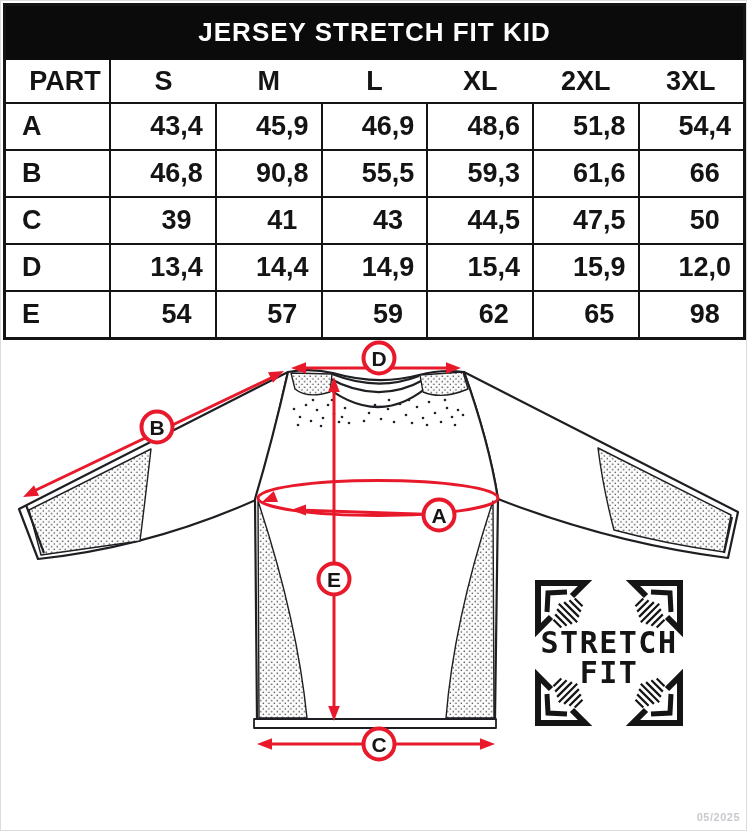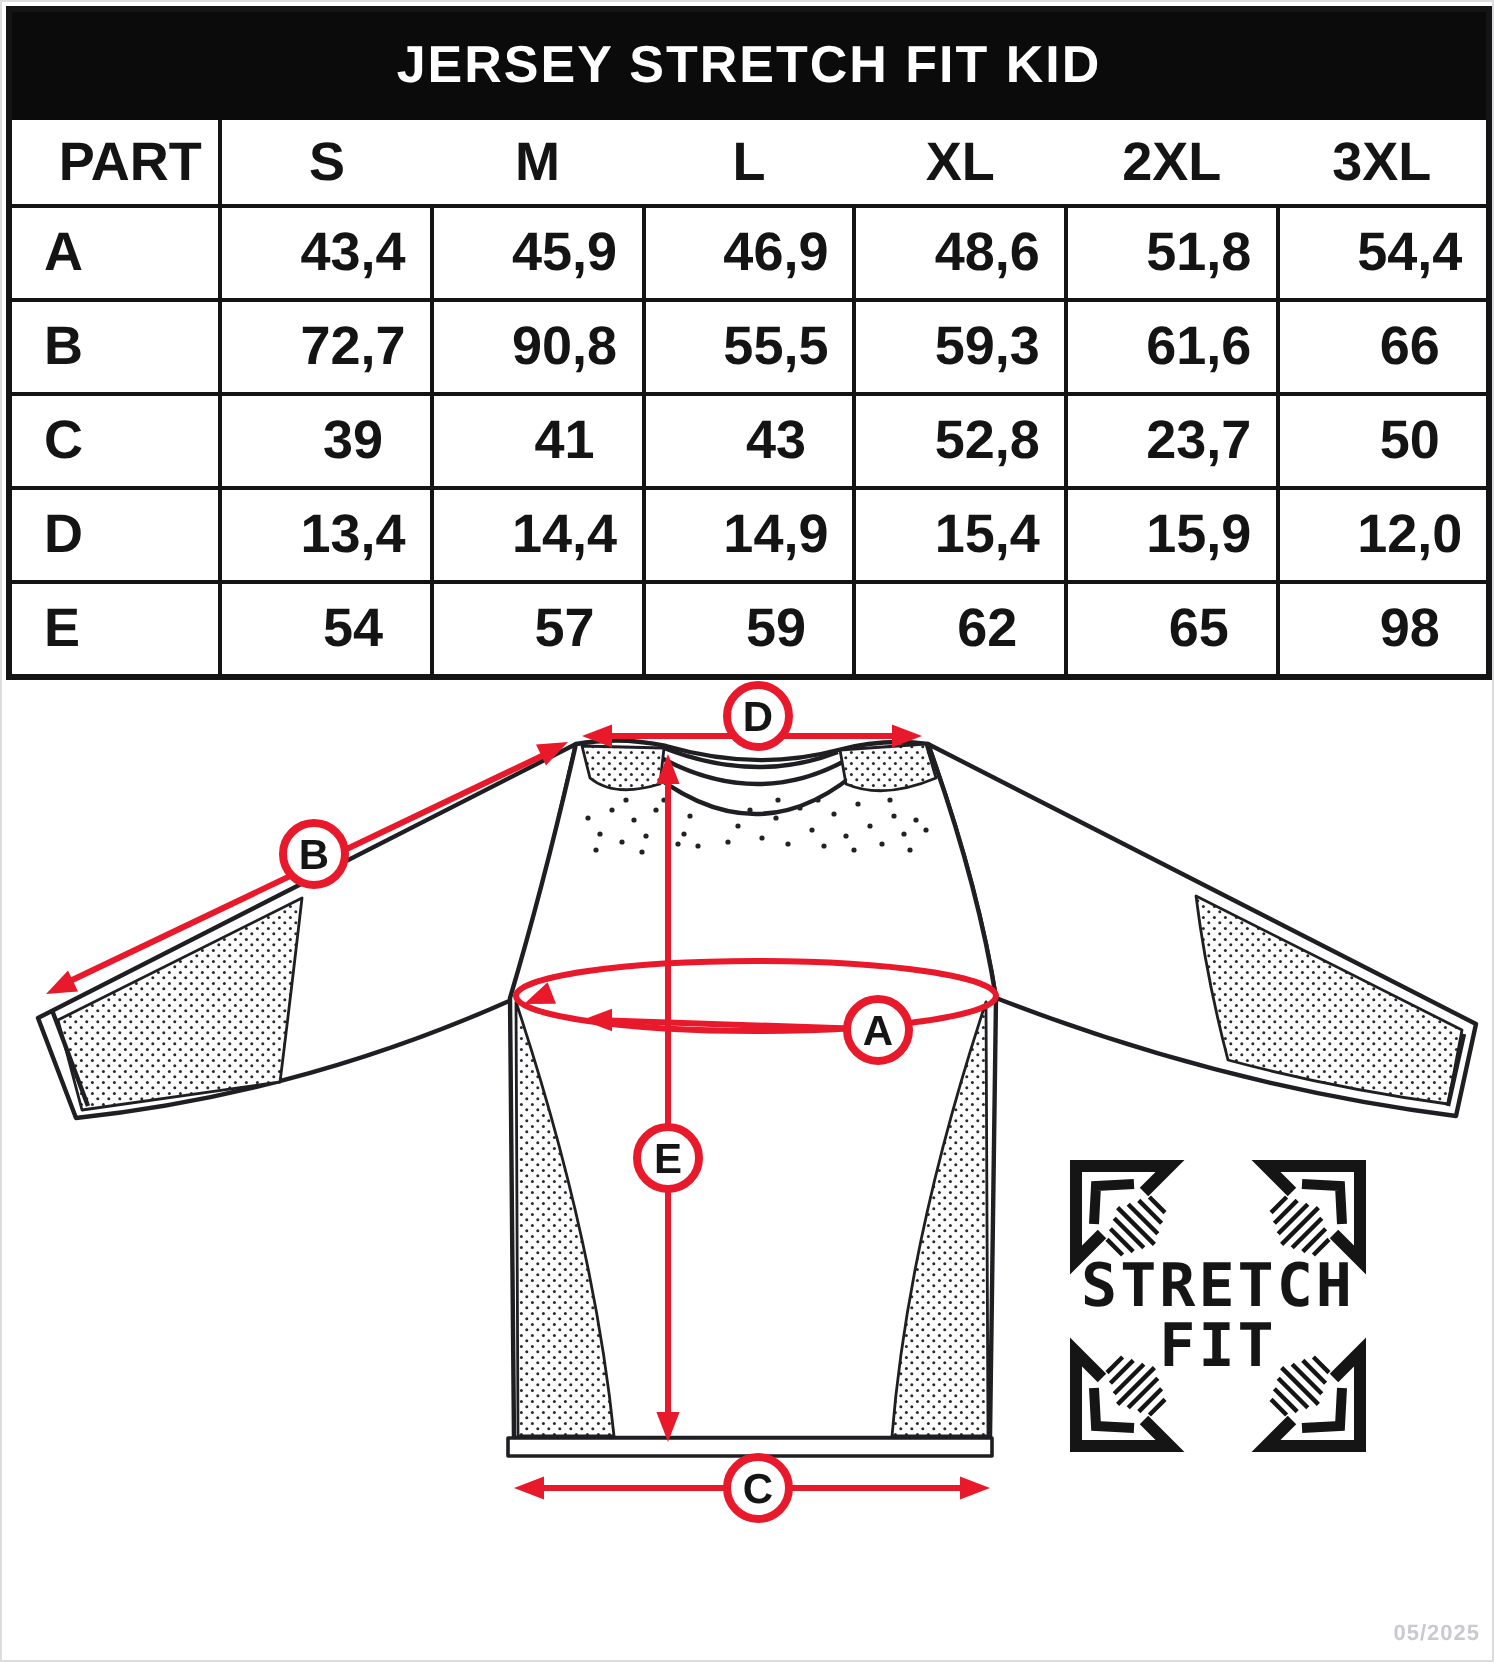--- a/index.html
+++ b/index.html
@@ -52,34 +52,34 @@
       <td class="part">A</td>
       <td>43,4</td>
       <td>45,9</td>
       <td>46,9</td>
       <td>48,6</td>
       <td>51,8</td>
       <td>54,4</td>
     </tr>
     <tr>
       <td class="part">B</td>
-      <td>72,7</td>
+      <td>46,8</td>
       <td>90,8</td>
       <td>55,5</td>
       <td>59,3</td>
       <td>61,6</td>
       <td>66</td>
     </tr>
     <tr>
       <td class="part">C</td>
       <td>39</td>
       <td>41</td>
       <td>43</td>
-      <td>52,8</td>
-      <td>23,7</td>
+      <td>44,5</td>
+      <td>47,5</td>
       <td>50</td>
     </tr>
     <tr>
       <td class="part">D</td>
       <td>13,4</td>
       <td>14,4</td>
       <td>14,9</td>
       <td>15,4</td>
       <td>15,9</td>
       <td>12,0</td>

